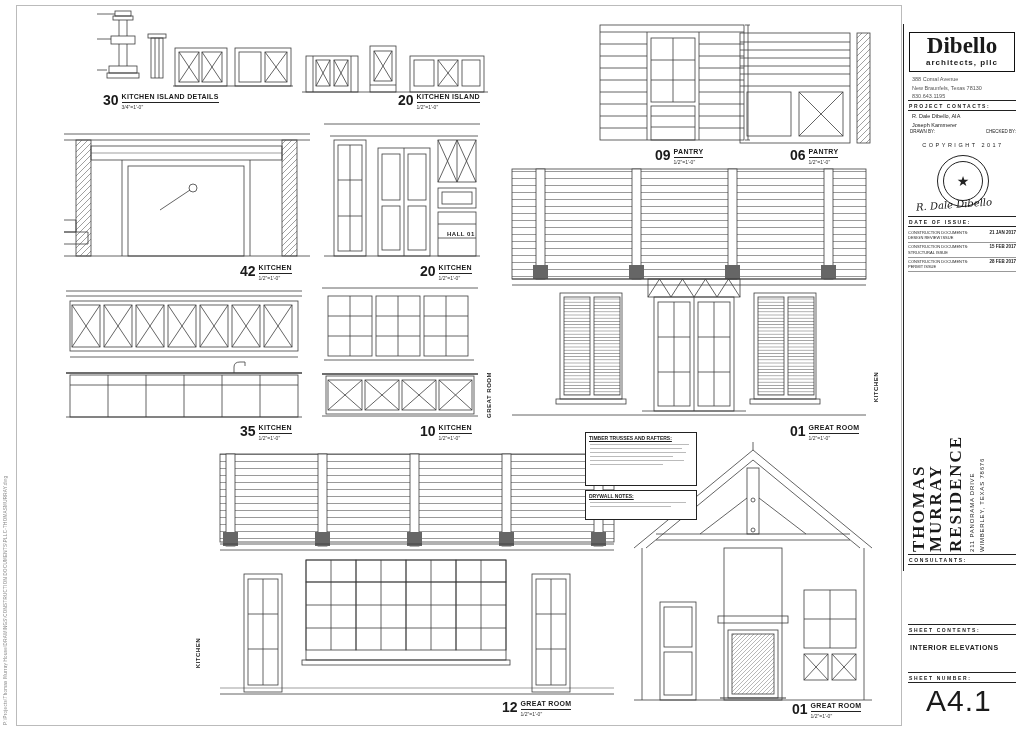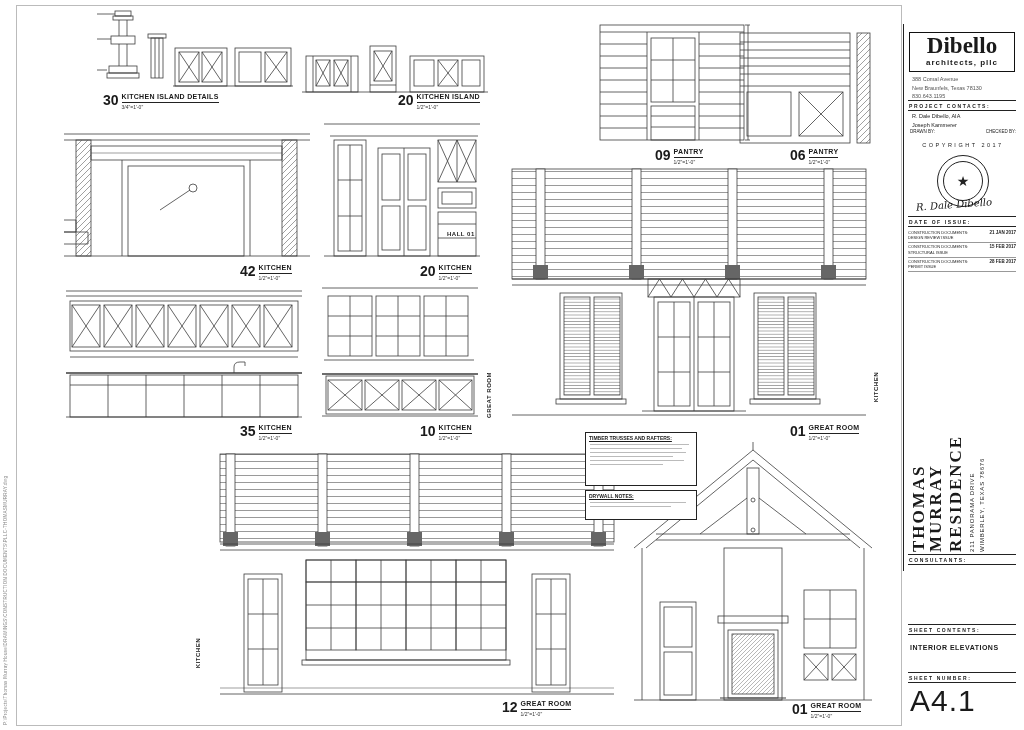--- a/index.html
+++ b/index.html
@@ -39,21 +39,21 @@
   .issues{position:absolute;left:4px;top:204px;width:108px;}
   .issue-row{display:flex;justify-content:space-between;align-items:flex-start;border-bottom:0.5px solid #999;padding:1.5px 0;}
   .issue-desc{font-size:4px;line-height:1.35;color:#222;width:66px;}
   .issue-date{font-size:4.5px;font-weight:bold;white-space:nowrap;}
   .proj-vert{position:absolute;left:6px;top:356px;height:172px;display:flex;gap:3px;}
   .pv-big{writing-mode:vertical-rl;transform:rotate(180deg);font-family:"Liberation Serif",serif;
           font-weight:bold;font-size:17px;letter-spacing:2px;line-height:1;}
   .pv-sm{writing-mode:vertical-rl;transform:rotate(180deg);font-size:6px;letter-spacing:.8px;line-height:1.7;}
   .pv-sm-wrap{display:flex;}
   .sheet-contents{position:absolute;left:6px;top:620px;font-size:7px;letter-spacing:.5px;font-weight:bold;}
-  .sheet-number{position:absolute;left:6px;top:660px;font-size:30px;letter-spacing:1px;}
+  .sheet-number{position:absolute;left:22px;top:660px;font-size:30px;letter-spacing:1px;}
   .plot-row{position:absolute;left:4px;top:708px;width:108px;border-top:1px solid #222;display:flex;
             justify-content:space-between;font-size:4.5px;padding-top:2px;letter-spacing:.5px;}
 </style>
 </head>
 <body>
 
 <div class="sheet">
 
   <svg width="0" height="0" style="position:absolute">
     <defs>

